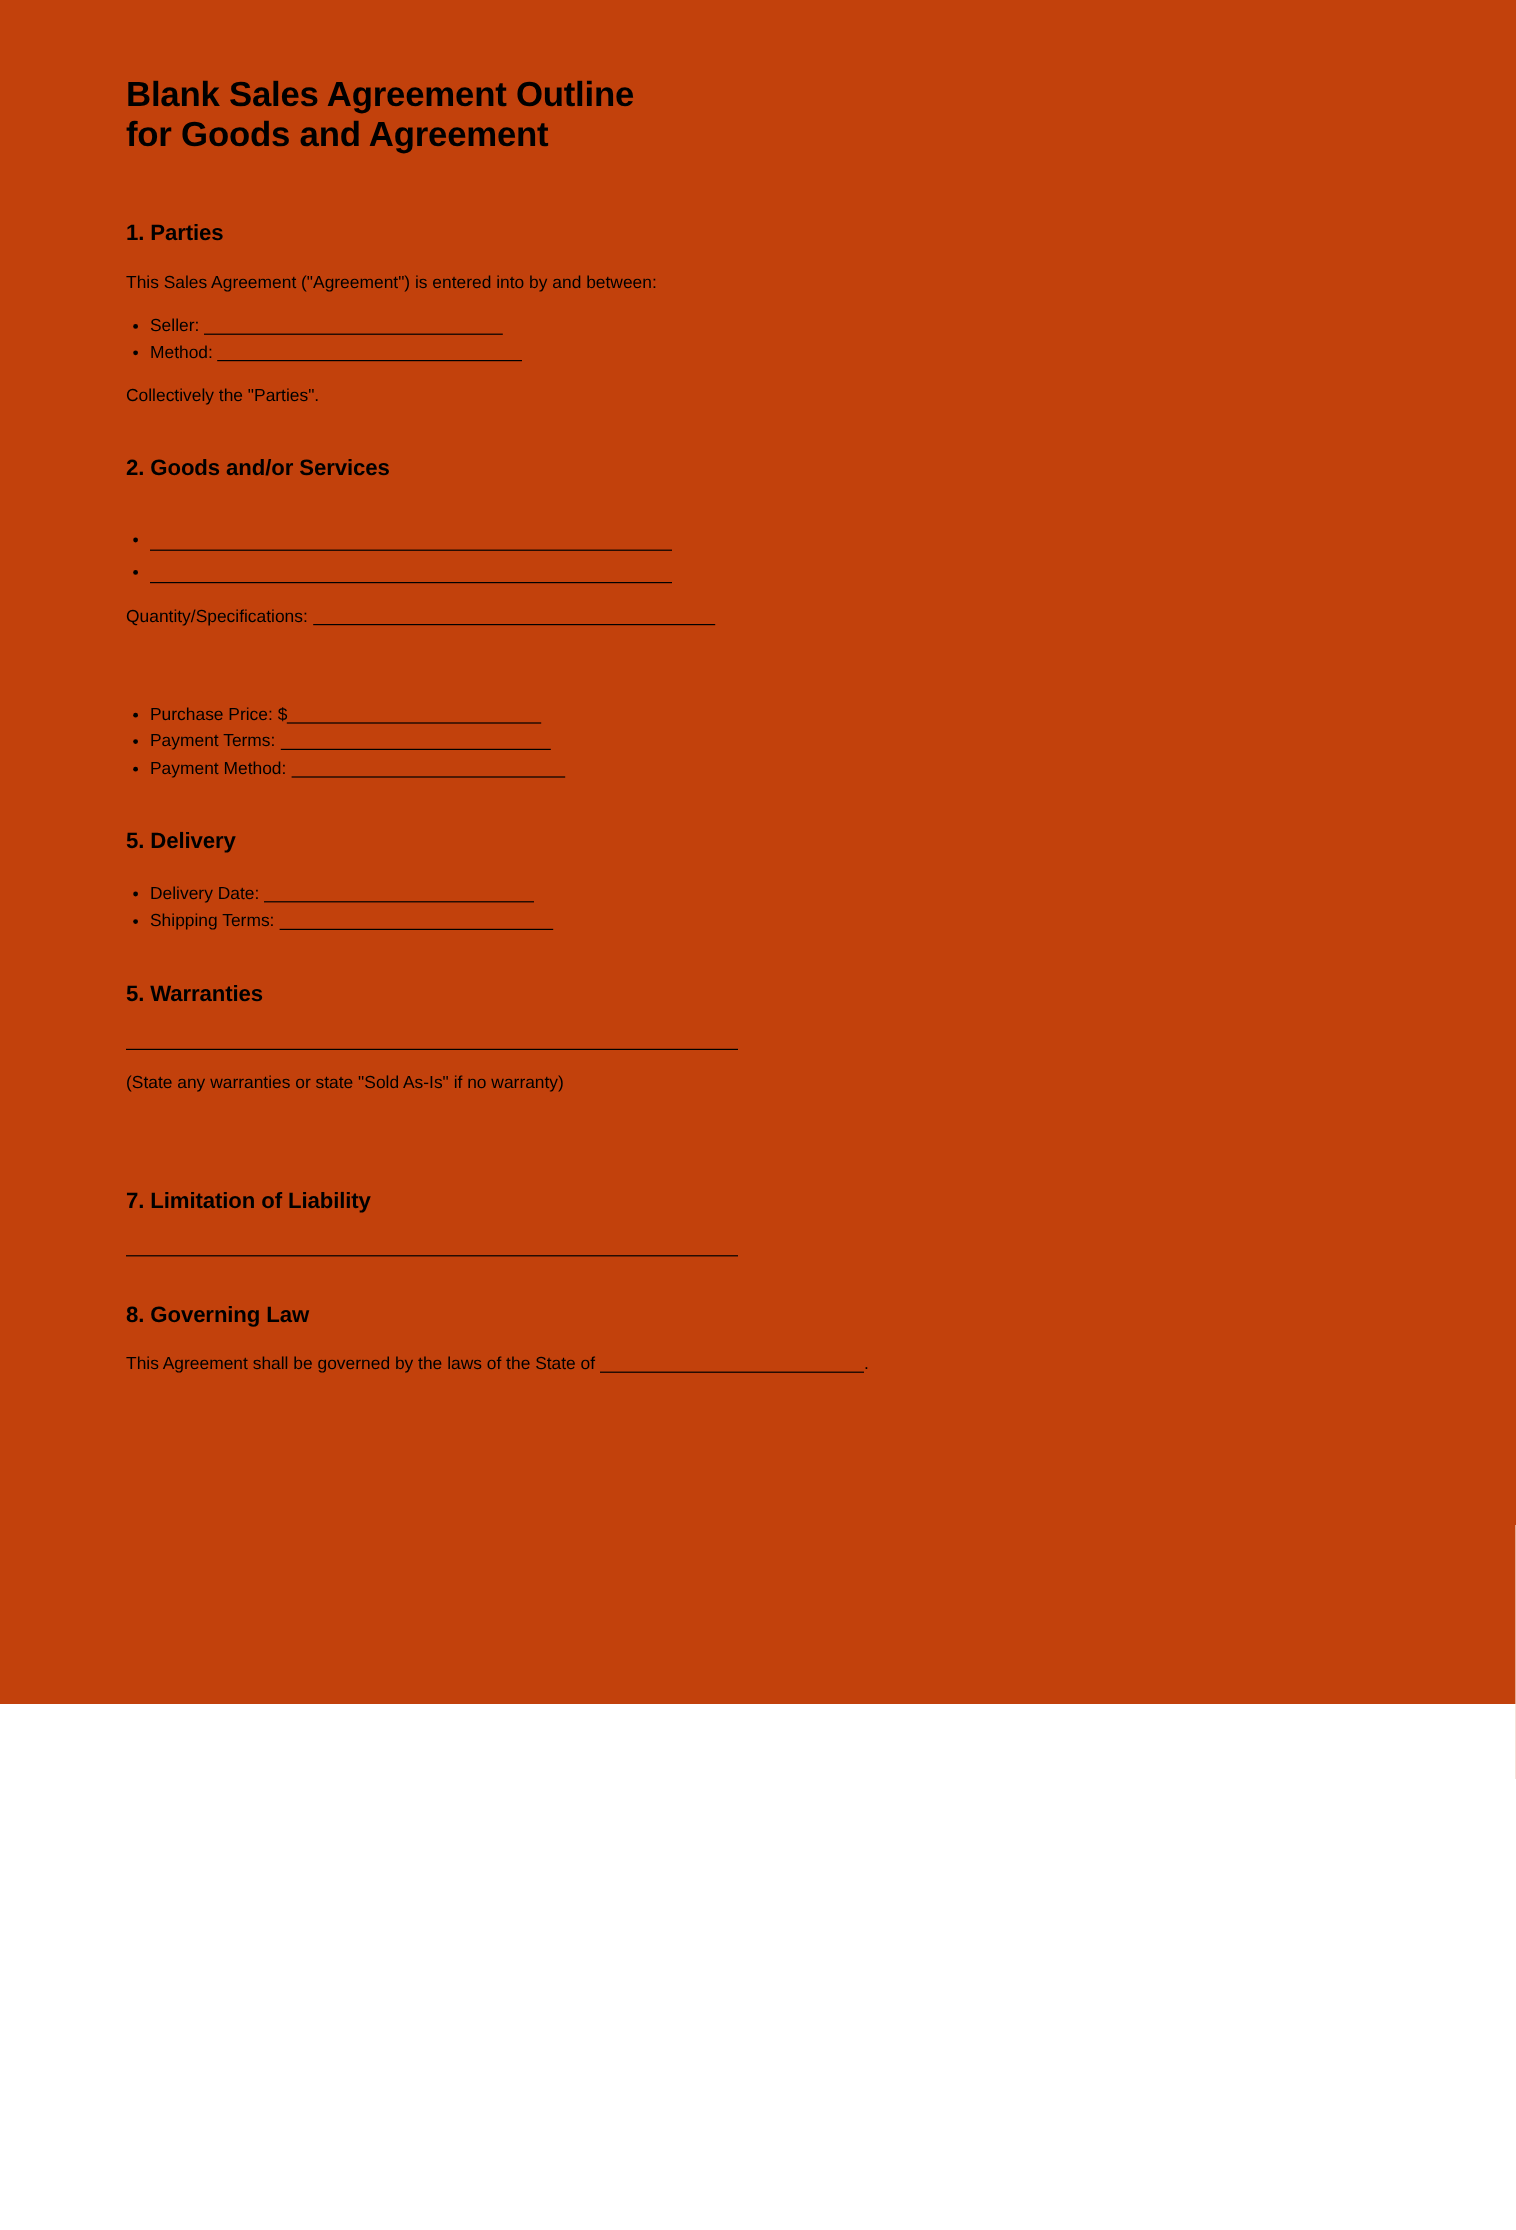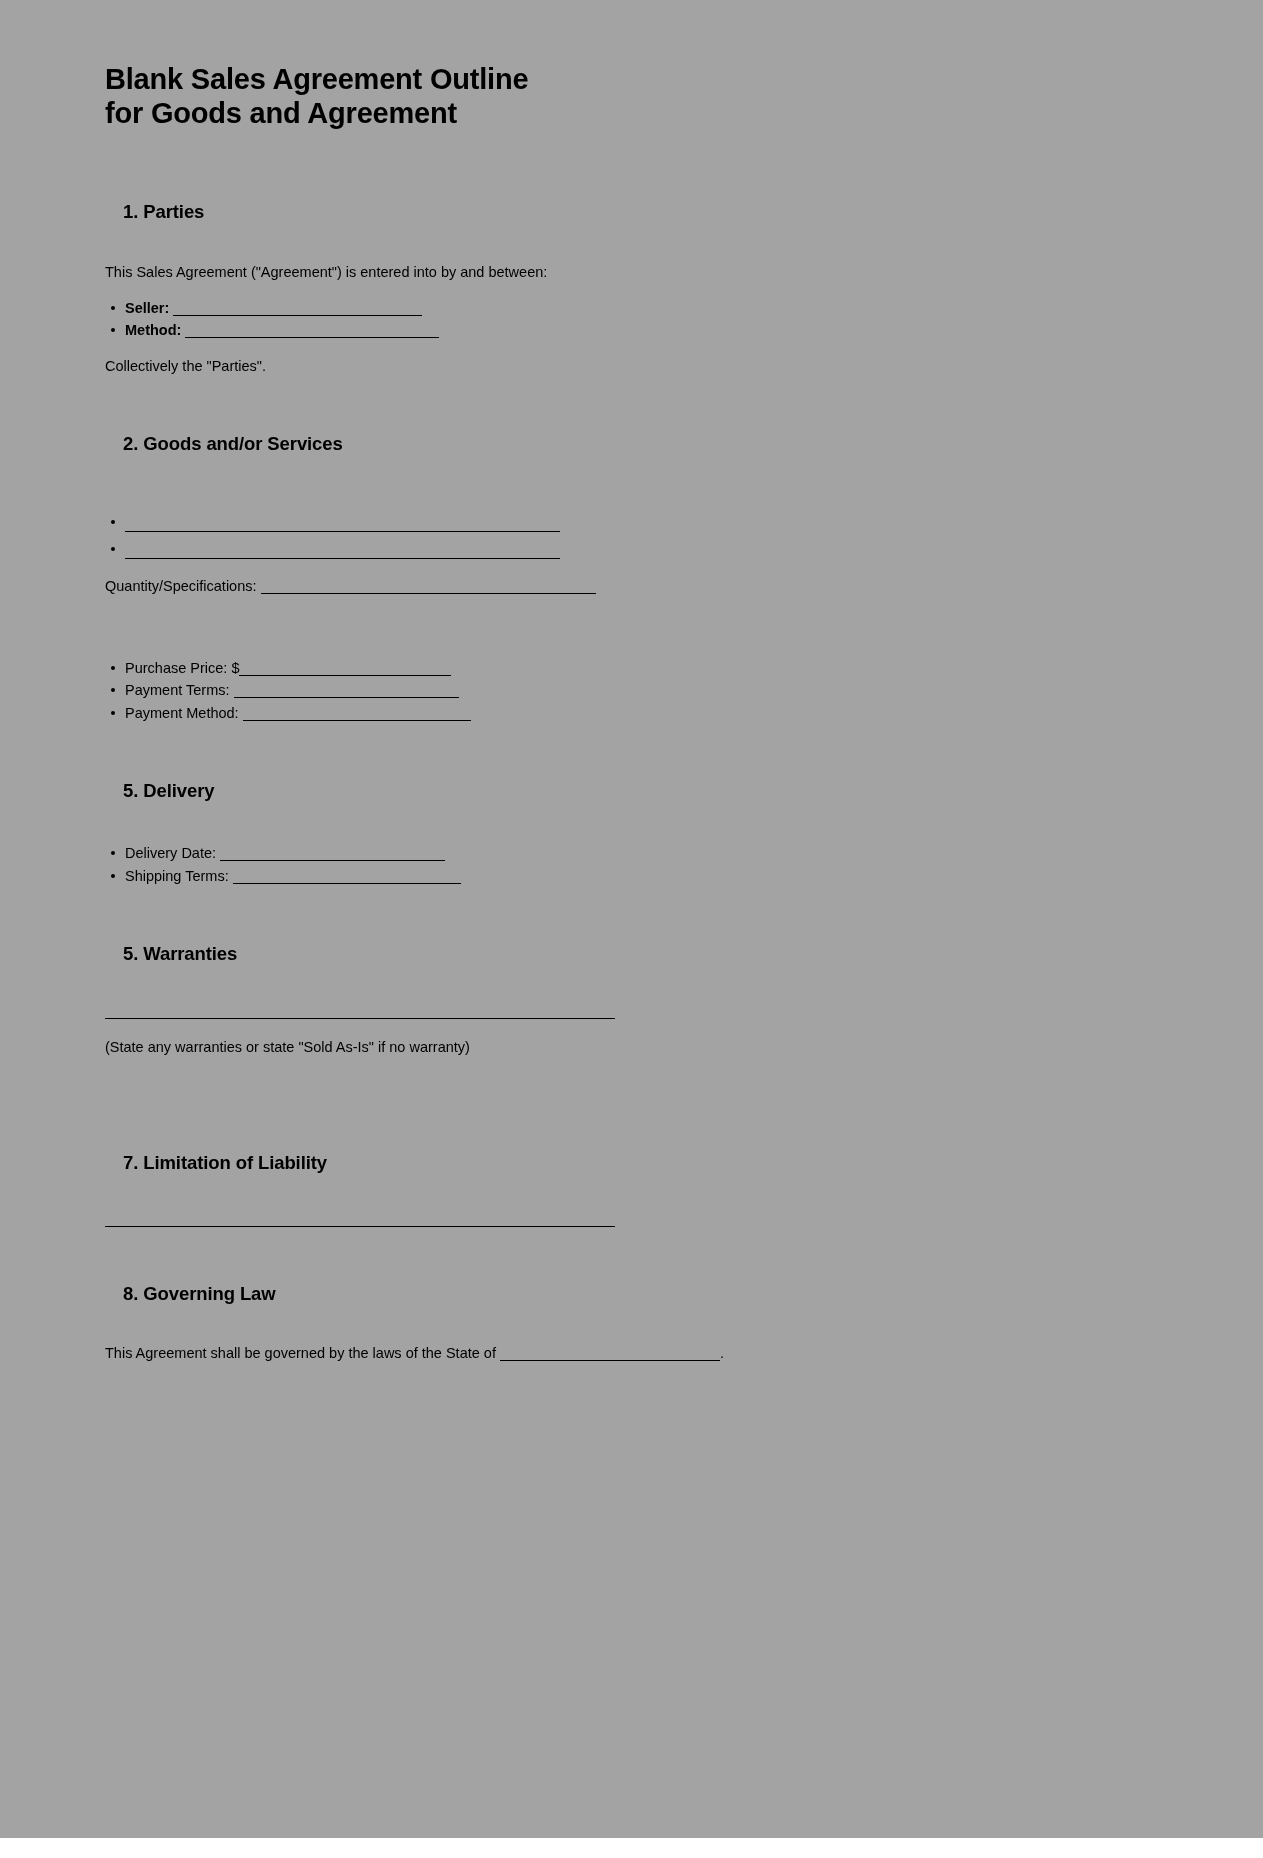--- a/index.html
+++ b/index.html
@@ -11,22 +11,22 @@
   body {
     width: 1263px;
     height: 1858px;
     font-family: "Liberation Sans", sans-serif;
     color: #000000;
     -webkit-font-smoothing: antialiased;
   }
   .page {
     position: relative;
     width: 1263px;
-    height: 1838px;
-    background: #a3a3a3;
+    height: 1420px;
+    background: #c2410c;
     box-sizing: border-box;
     overflow: hidden;
   }
   .content {
     position: absolute;
     left: 105px;
     top: 62px;
     width: 1010px;
   }
 
@@ -42,21 +42,21 @@
   .doc-title .line { display: block; }
 
   
   .section {
     margin-top: 0;
   }
   h2.section-heading {
     font-size: 18.5px;
     font-weight: bold;
     line-height: 1.2;
-    margin: 18px;
+    margin: 0;
     padding: 0;
     letter-spacing: -0.1px;
   }
 
   
   .sp-h1 { height: 53px; }      
   .sp-head-body { height: 20px; }
   .sp-section { height: 38px; }  
 
   p.para {
@@ -84,21 +84,21 @@
     position: absolute;
     left: 6px;
     top: 9px;
     width: 4px;
     height: 4px;
     background: #000;
     border-radius: 50%;
   }
   ul.bullets li.tall { line-height: 1.9; }
 
-  .lbl-bold { font-weight: bold; }
+  .lbl-bold { font-weight: normal; }
 
   
   .blank {
     display: inline-block;
     border-bottom: 1.4px solid #000;
     vertical-align: -3px;
     height: 12px;
   }
   .blank.b-seller  { width: 249px; }
   .blank.b-buyer   { width: 254px; }

